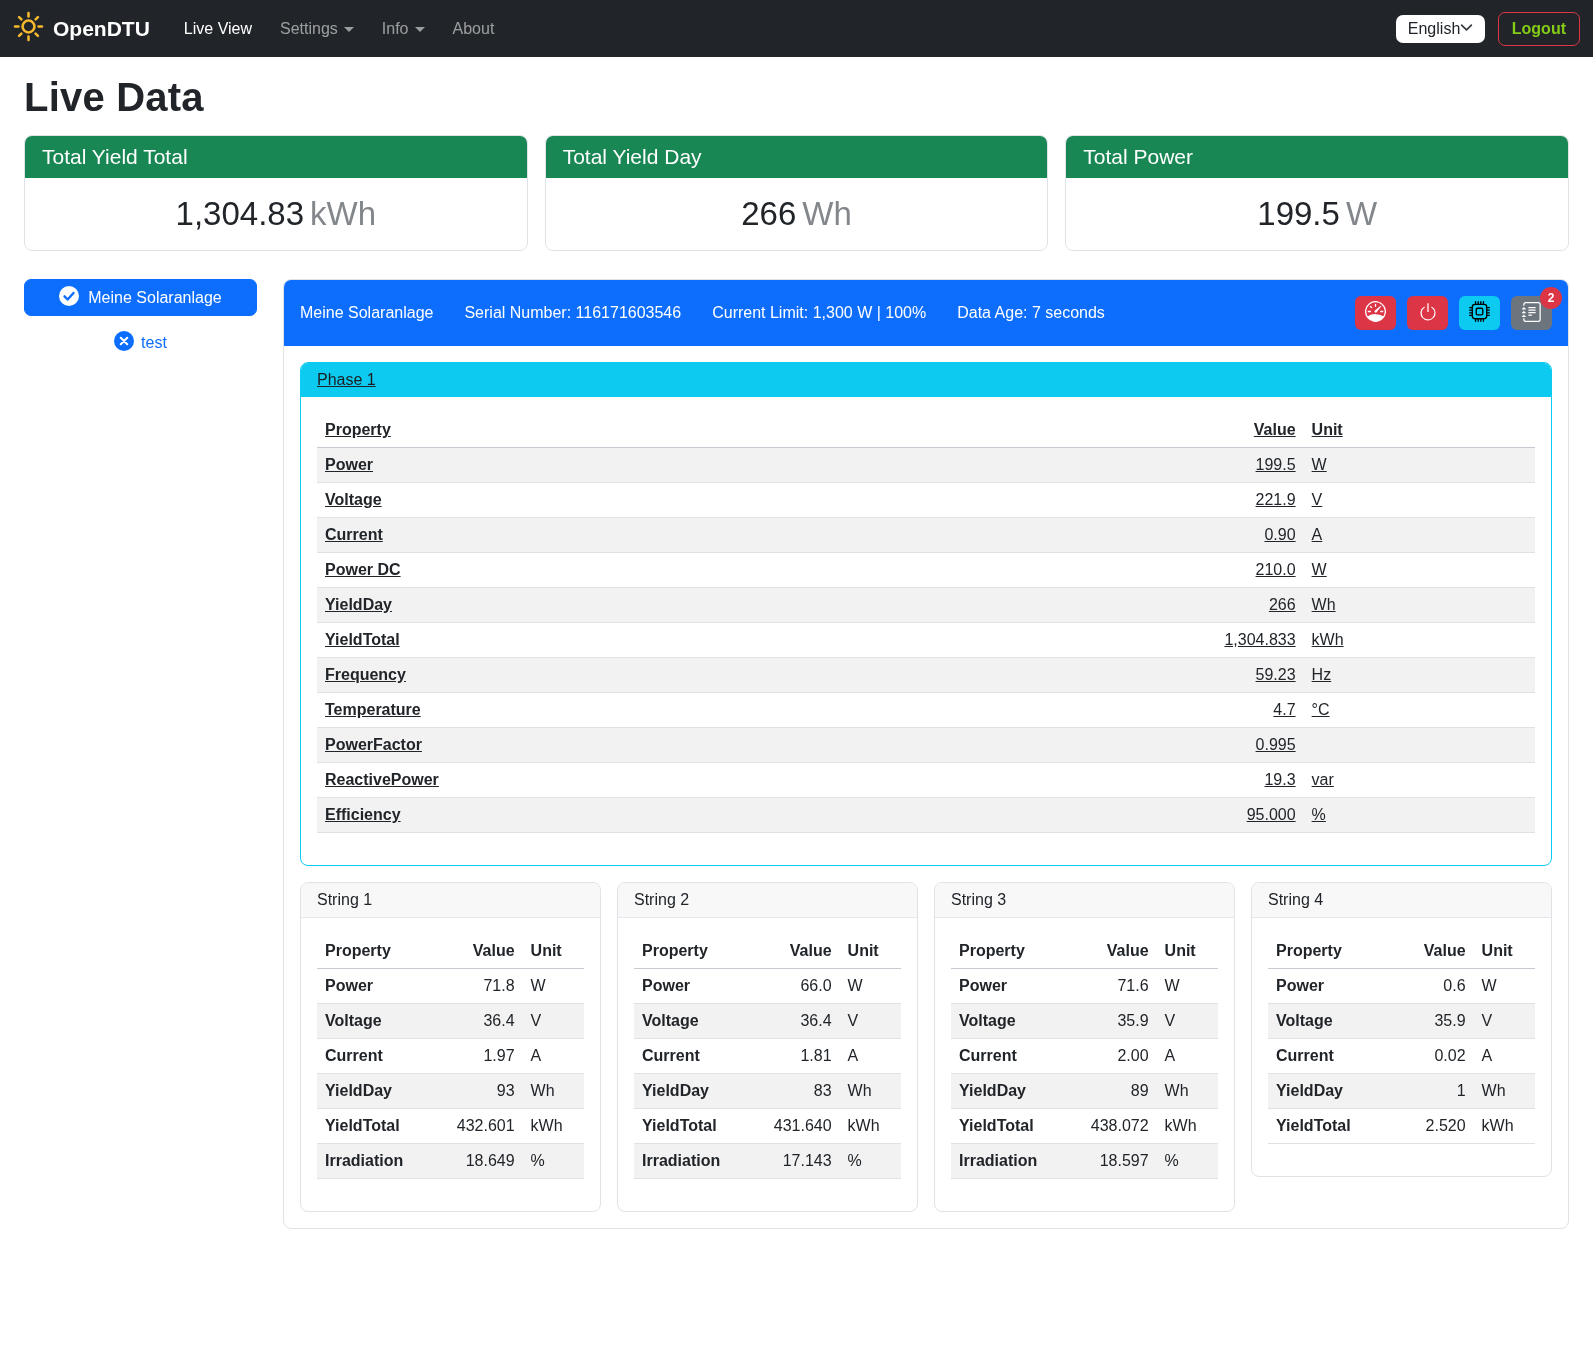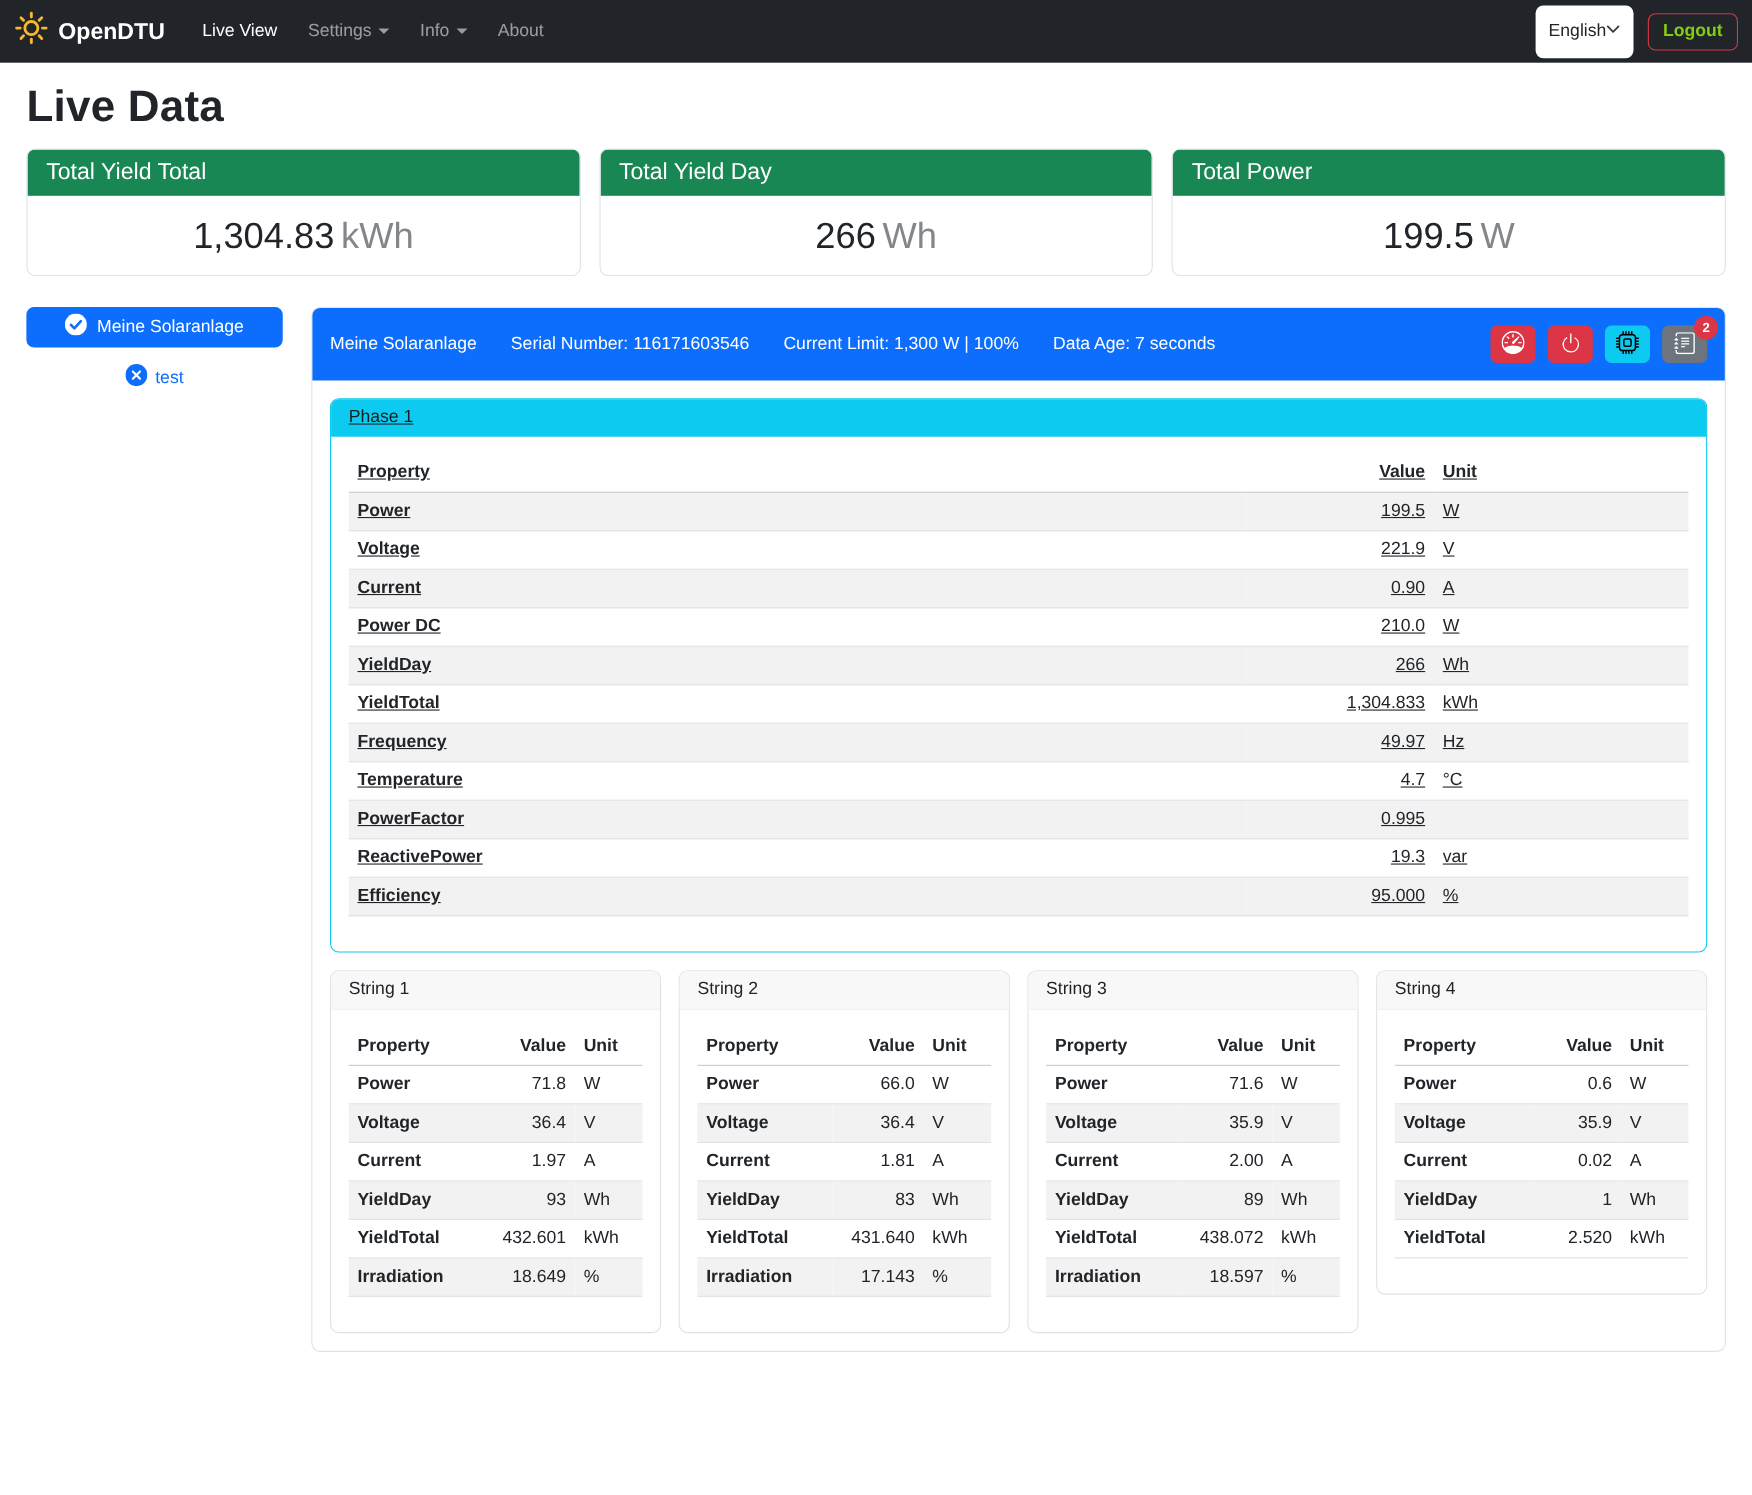--- a/index.html
+++ b/index.html
@@ -11,21 +11,21 @@
 
   
   .navbar { background:#212529; height:57px; display:flex; align-items:center; padding:0 13px; }
   .brand { display:flex; align-items:center; gap:9px; color:#fff; font-size:21px; font-weight:600; cursor:pointer; }
   .nav-links { display:flex; align-items:center; margin-left:22px; gap:4px; }
   .nav-link { color:rgba(255,255,255,.55); padding:8px 12px; cursor:pointer; }
   .nav-link.active { color:#fff; }
   .caret { display:inline-block; margin-left:6px; vertical-align:2px;
     border-top:5px solid currentColor; border-right:5px solid transparent; border-left:5px solid transparent; }
   .nav-right { margin-left:auto; display:flex; align-items:center; gap:13px; }
-  .lang-select { background:#fff; color:#212529; border-radius:7px; height:48px; width:89px;
+  .lang-select { background:#fff; color:#212529; border-radius:7px; height:28px; width:89px;
     display:flex; align-items:center; justify-content:space-between; padding:0 12px; cursor:pointer; }
   .logout-btn { background:transparent; border:1px solid #dc3545; color:#84cc16; border-radius:7px;
     height:34px; padding:0 13px; font-size:16px; font-family:inherit; cursor:pointer;font-weight:bold; }
 
   
   .container { margin:0 24px; }
   h1.page-title { font-size:40px; font-weight:700; margin:18px 0 15px; letter-spacing:.2px; }
 
   
   .summary-grid { display:grid; grid-template-columns:repeat(3,1fr); gap:17px; }
@@ -245,21 +245,21 @@
                     <td class="val">266</td>
                     <td class="unit">Wh</td>
                   </tr>
                   <tr>
                     <td class="prop">YieldTotal</td>
                     <td class="val">1,304.833</td>
                     <td class="unit">kWh</td>
                   </tr>
                   <tr>
                     <td class="prop">Frequency</td>
-                    <td class="val">49.97</td>
+                    <td class="val">59.23</td>
                     <td class="unit">Hz</td>
                   </tr>
                   <tr>
                     <td class="prop">Temperature</td>
                     <td class="val">4.7</td>
                     <td class="unit">°C</td>
                   </tr>
                   <tr>
                     <td class="prop">PowerFactor</td>
                     <td class="val">0.995</td>

